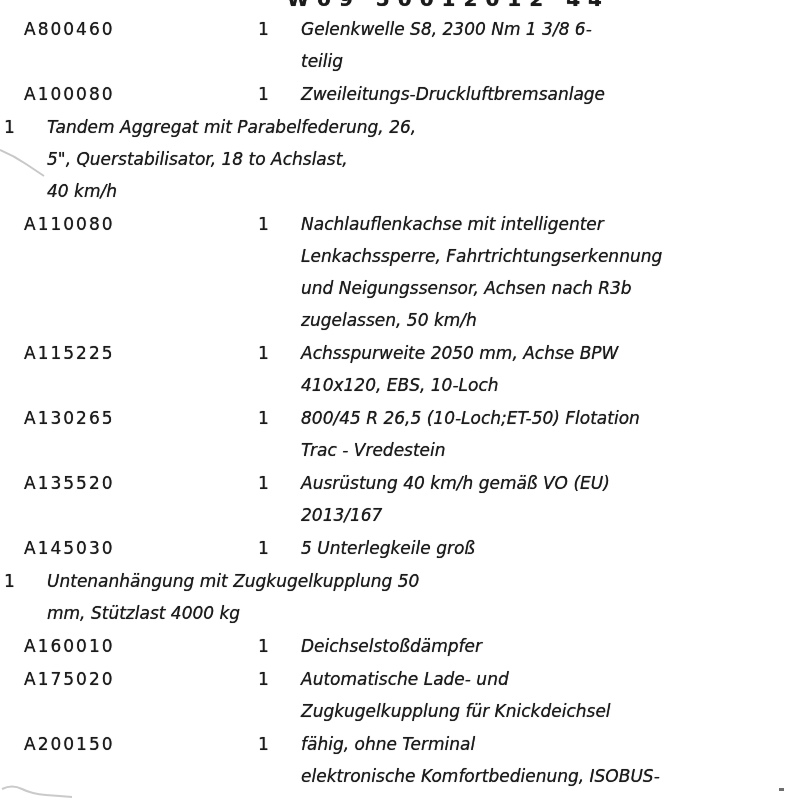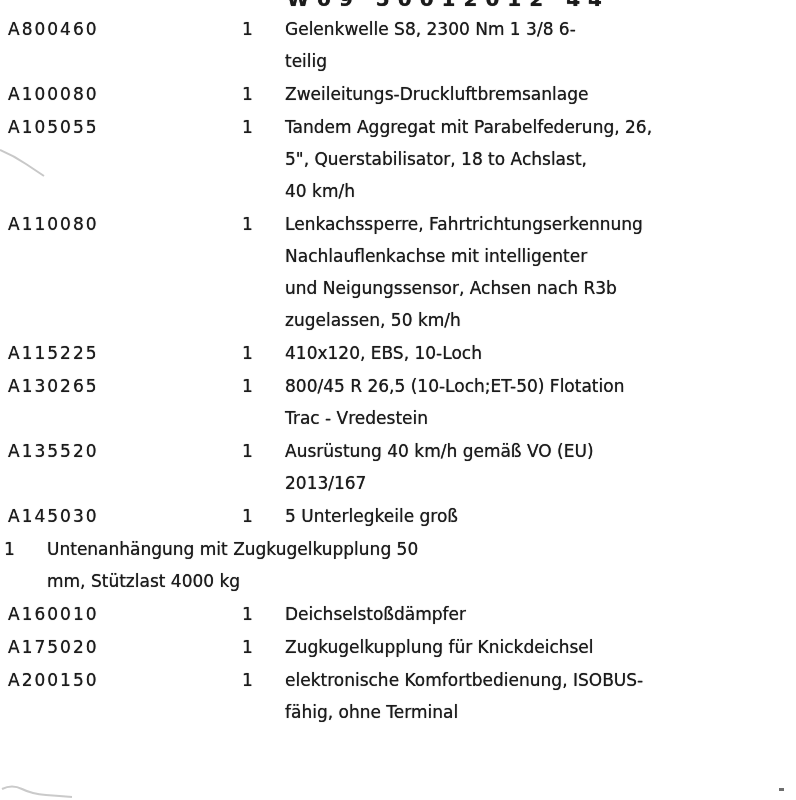--- a/index.html
+++ b/index.html
@@ -41,36 +41,37 @@
     top: 13px;
     width: 796px;
   }
   .row {
     display: flex;
     align-items: flex-start;
     margin-bottom: 1px;
   }
   .code {
     width: 230px;
-    padding-left: 8px;
+    padding-left: 24px;
     font-size: 17px;
     letter-spacing: 2px;
     line-height: 32px;
     white-space: nowrap;
   }
   .qty {
     width: 43px;
     padding-left: 4px;
     font-size: 17px;
     line-height: 32px;
   }
   .desc {
     flex: 1;
     font-size: 17px;
     line-height: 32px;
+    font-style: italic;
   }
   .dline {
     white-space: nowrap;
   }
   .artifact {
     position: absolute;
     pointer-events: none;
   }
   .artifact-left   { left: 0;   top: 138px; }
   .artifact-bottom { left: 0;   top: 780px; }
@@ -99,44 +100,44 @@
 
     <div class="row">
       <div class="code">A100080</div>
       <div class="qty">1</div>
       <div class="desc">
         <div class="dline">Zweileitungs-Druckluftbremsanlage</div>
       </div>
     </div>
 
     <div class="row">
-      <div class="code">A105055</div>
       <div class="qty">1</div>
       <div class="desc">
         <div class="dline">Tandem Aggregat mit Parabelfederung, 26,</div>
         <div class="dline">5", Querstabilisator, 18 to Achslast,</div>
         <div class="dline">40 km/h</div>
       </div>
     </div>
 
     <div class="row">
       <div class="code">A110080</div>
       <div class="qty">1</div>
       <div class="desc">
+        <div class="dline">Nachlauflenkachse mit intelligenter</div>
         <div class="dline">Lenkachssperre, Fahrtrichtungserkennung</div>
-        <div class="dline">Nachlauflenkachse mit intelligenter</div>
         <div class="dline">und Neigungssensor, Achsen nach R3b</div>
         <div class="dline">zugelassen, 50 km/h</div>
       </div>
     </div>
 
     <div class="row">
       <div class="code">A115225</div>
       <div class="qty">1</div>
       <div class="desc">
+        <div class="dline">Achsspurweite 2050 mm, Achse BPW</div>
         <div class="dline">410x120, EBS, 10-Loch</div>
       </div>
     </div>
 
     <div class="row">
       <div class="code">A130265</div>
       <div class="qty">1</div>
       <div class="desc">
         <div class="dline">800/45 R 26,5 (10-Loch;ET-50) Flotation</div>
         <div class="dline">Trac - Vredestein</div>
@@ -173,30 +174,31 @@
       <div class="qty">1</div>
       <div class="desc">
         <div class="dline">Deichselstoßdämpfer</div>
       </div>
     </div>
 
     <div class="row">
       <div class="code">A175020</div>
       <div class="qty">1</div>
       <div class="desc">
+        <div class="dline">Automatische Lade- und</div>
         <div class="dline">Zugkugelkupplung für Knickdeichsel</div>
       </div>
     </div>
 
     <div class="row">
       <div class="code">A200150</div>
       <div class="qty">1</div>
       <div class="desc">
+        <div class="dline">fähig, ohne Terminal</div>
         <div class="dline">elektronische Komfortbedienung, ISOBUS-</div>
-        <div class="dline">fähig, ohne Terminal</div>
       </div>
     </div>
 
   </div>
 
   <svg class="artifact artifact-left" width="50" height="45" viewBox="0 0 50 45">
     <path d="M0,12 Q14,18 26,26 T44,38" fill="none" stroke="#b5b5b5" stroke-width="2" opacity="0.75"></path>
   </svg>
 
   <svg class="artifact artifact-bottom" width="75" height="20" viewBox="0 0 75 20">

